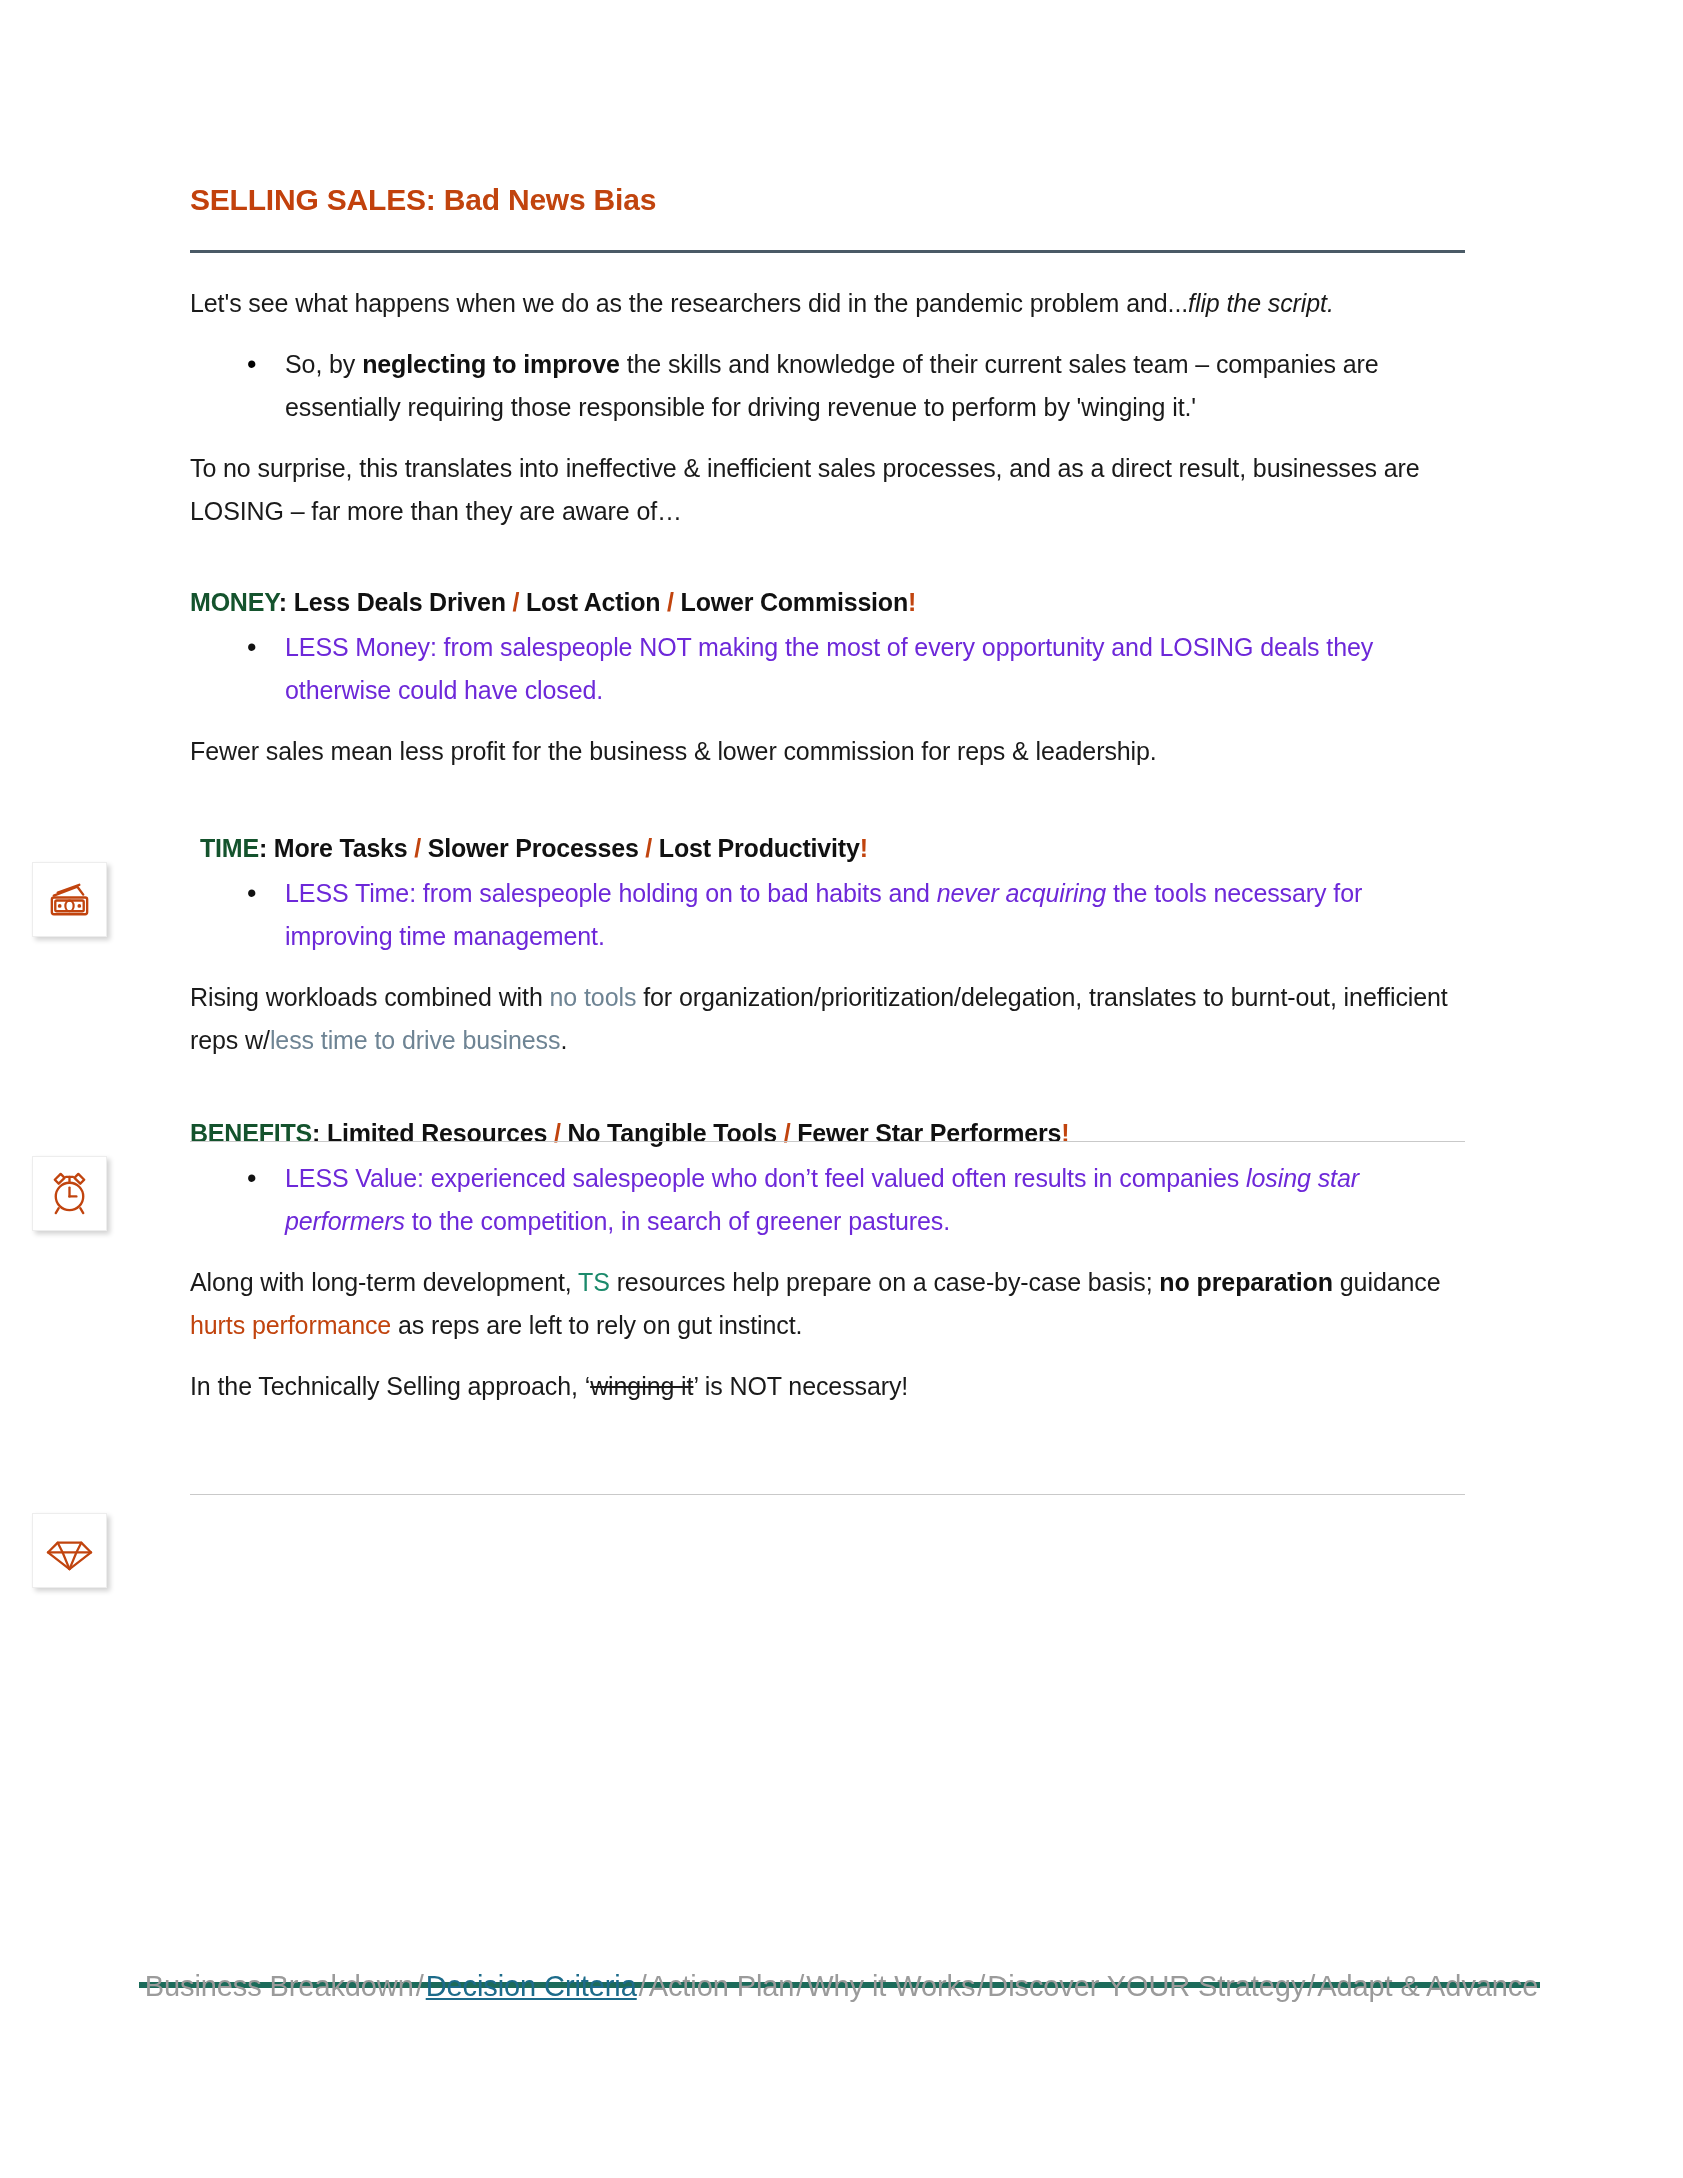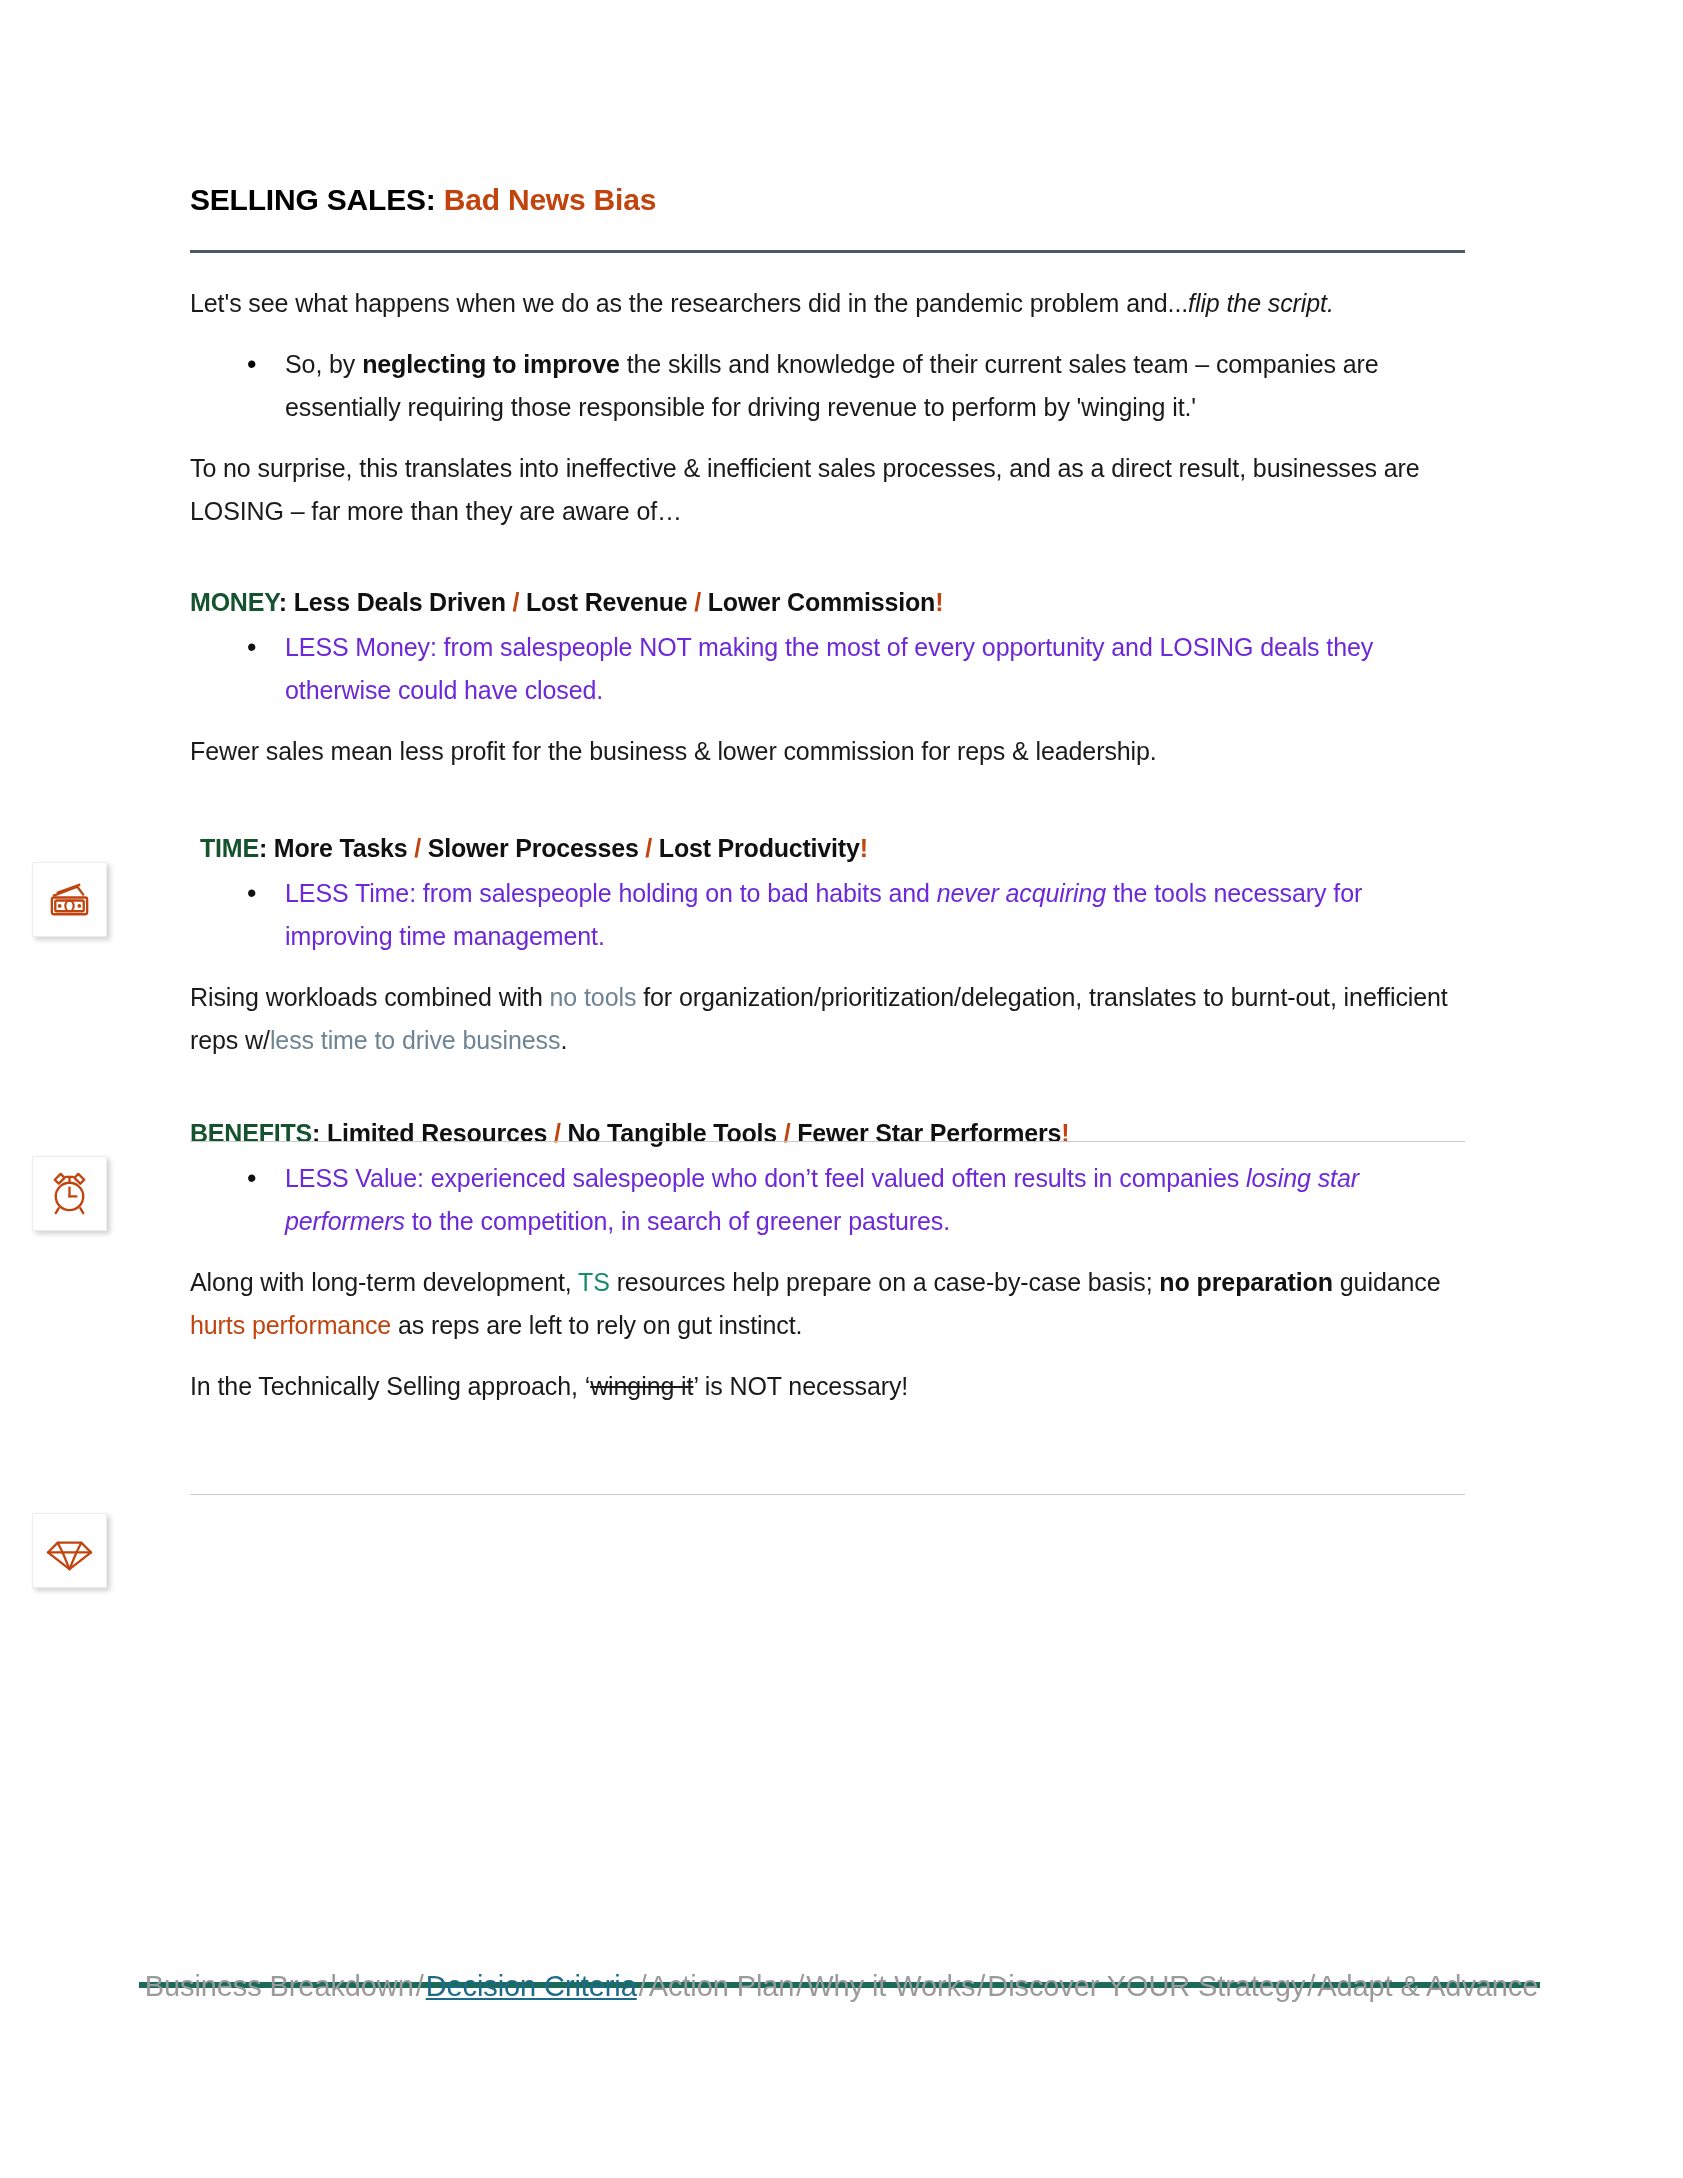--- a/index.html
+++ b/index.html
@@ -31,21 +31,21 @@
     top: 183px;
     width: 1272px;
   }
   .doc-title {
     font-size: 30px;
     font-weight: bold;
     letter-spacing: -0.2px;
     line-height: 1.1;
     white-space: nowrap;
   }
-  .doc-title .t-dark { color: #000000; }
+  .doc-title .t-dark { color: #c2410c; }
   .doc-title .t-accent { color: #C1440E; }
 
   .title-rule {
     position: absolute;
     left: 190px;
     top: 250px;
     width: 1275px;
     height: 3px;
     background: #4A5A66;
   }
@@ -192,21 +192,21 @@
     <ul class="bullets">
       <li>
         <span>So, by </span><b class="strong">neglecting to improve</b><span> the skills and knowledge of their current sales team – companies are essentially requiring those responsible for driving revenue to perform by 'winging it.'</span>
       </li>
     </ul>
 
     <p class="para">To no surprise, this translates into ineffective &amp; inefficient sales processes, and as a direct result, businesses are LOSING – far more than they are aware of…</p>
 
     <div style="height:34px"></div>
     <div class="sec-head">
-      <span class="label">MONEY</span><span>: </span><span>Less Deals Driven</span><span class="slash"> / </span><span>Lost Revenue</span><span class="slash"> / </span><span>Lower Commission</span><span class="bang">!</span>
+      <span class="label">MONEY</span><span>: </span><span>Less Deals Driven</span><span class="slash"> / </span><span>Lost Action</span><span class="slash"> / </span><span>Lower Commission</span><span class="bang">!</span>
     </div>
 
     <ul class="bullets light">
       <li>
         <span>LESS Money</span><span>: from salespeople NOT making the most of every opportunity and LOSING deals they otherwise could have closed.</span>
       </li>
     </ul>
 
     <p class="para">Fewer sales mean less profit for the business &amp; lower commission for reps &amp; leadership.</p>
 

